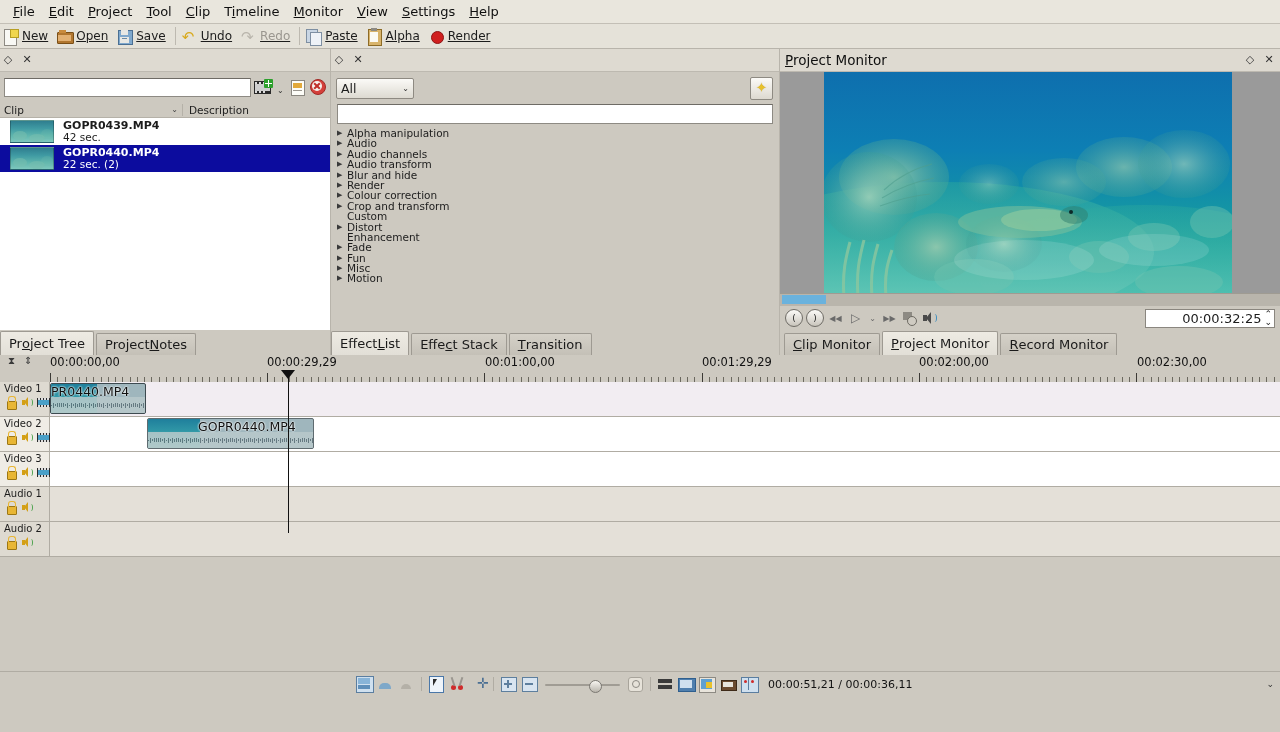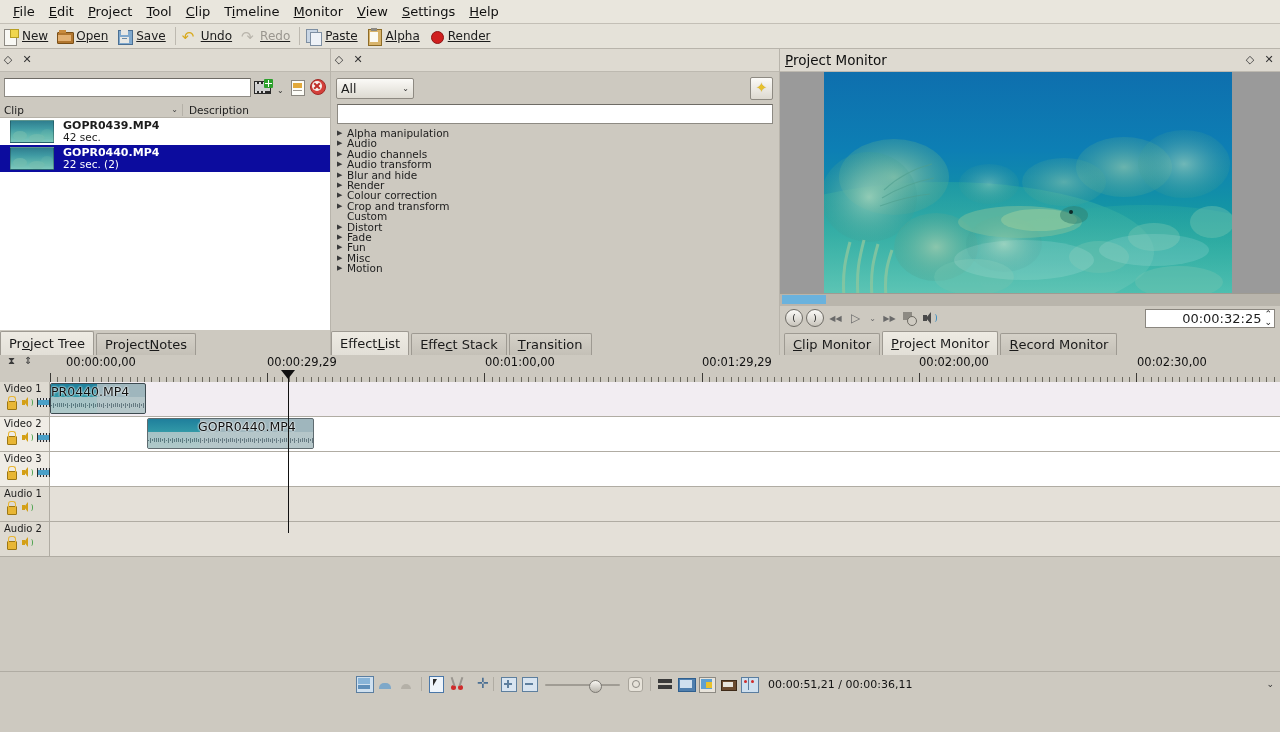--- a/index.html
+++ b/index.html
@@ -339,20 +339,24 @@
           <span class="tri">▶</span>
           <span class="lbl">Crop and transform</span>
         </div>
         <div class="ef-item">
           <span class="tri"></span>
           <span class="lbl">Custom</span>
         </div>
         <div class="ef-item">
           <span class="tri">▶</span>
           <span class="lbl">Distort</span>
+        </div>
+        <div class="ef-item">
+          <span class="tri"></span>
+          <span class="lbl">Enhancement</span>
         </div>
         <div class="ef-item">
           <span class="tri">▶</span>
           <span class="lbl">Fade</span>
         </div>
         <div class="ef-item">
           <span class="tri">▶</span>
           <span class="lbl">Fun</span>
         </div>
         <div class="ef-item">
@@ -652,21 +656,21 @@
           <i style="left:1165.6px;height:5px;background:#6b685f;"></i>
           <i style="left:1172.9px;height:5px;background:#6b685f;"></i>
           <i style="left:1180.1px;height:5px;background:#6b685f;"></i>
           <i style="left:1187.4px;height:5px;background:#6b685f;"></i>
           <i style="left:1194.6px;height:5px;background:#6b685f;"></i>
           <i style="left:1201.8px;height:5px;background:#6b685f;"></i>
           <i style="left:1209.1px;height:5px;background:#6b685f;"></i>
           <i style="left:1216.3px;height:5px;background:#6b685f;"></i>
           <i style="left:1223.6px;height:5px;background:#6b685f;"></i>
         </div>
-    <div class="tc-lab" style="left: 16px;">00:00:00,00</div>
+    <div class="tc-lab" style="left: 0px;">00:00:00,00</div>
         <div class="tc-lab" style="left: 217px;">00:00:29,29</div>
         <div class="tc-lab" style="left: 435px;">00:01:00,00</div>
         <div class="tc-lab" style="left: 652px;">00:01:29,29</div>
         <div class="tc-lab" style="left: 869px;">00:02:00,00</div>
         <div class="tc-lab" style="left: 1087px;">00:02:30,00</div>
       </div>
   </div>
   <div class="tl-rows" id="tltracks">
       <div class="trk v1" style="height: 34px;">
         <div class="trk-head">

